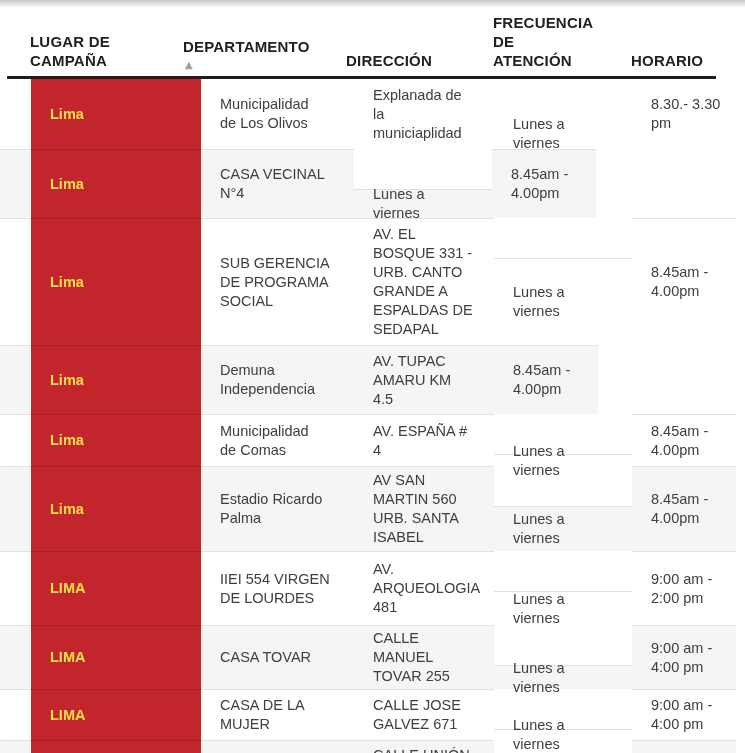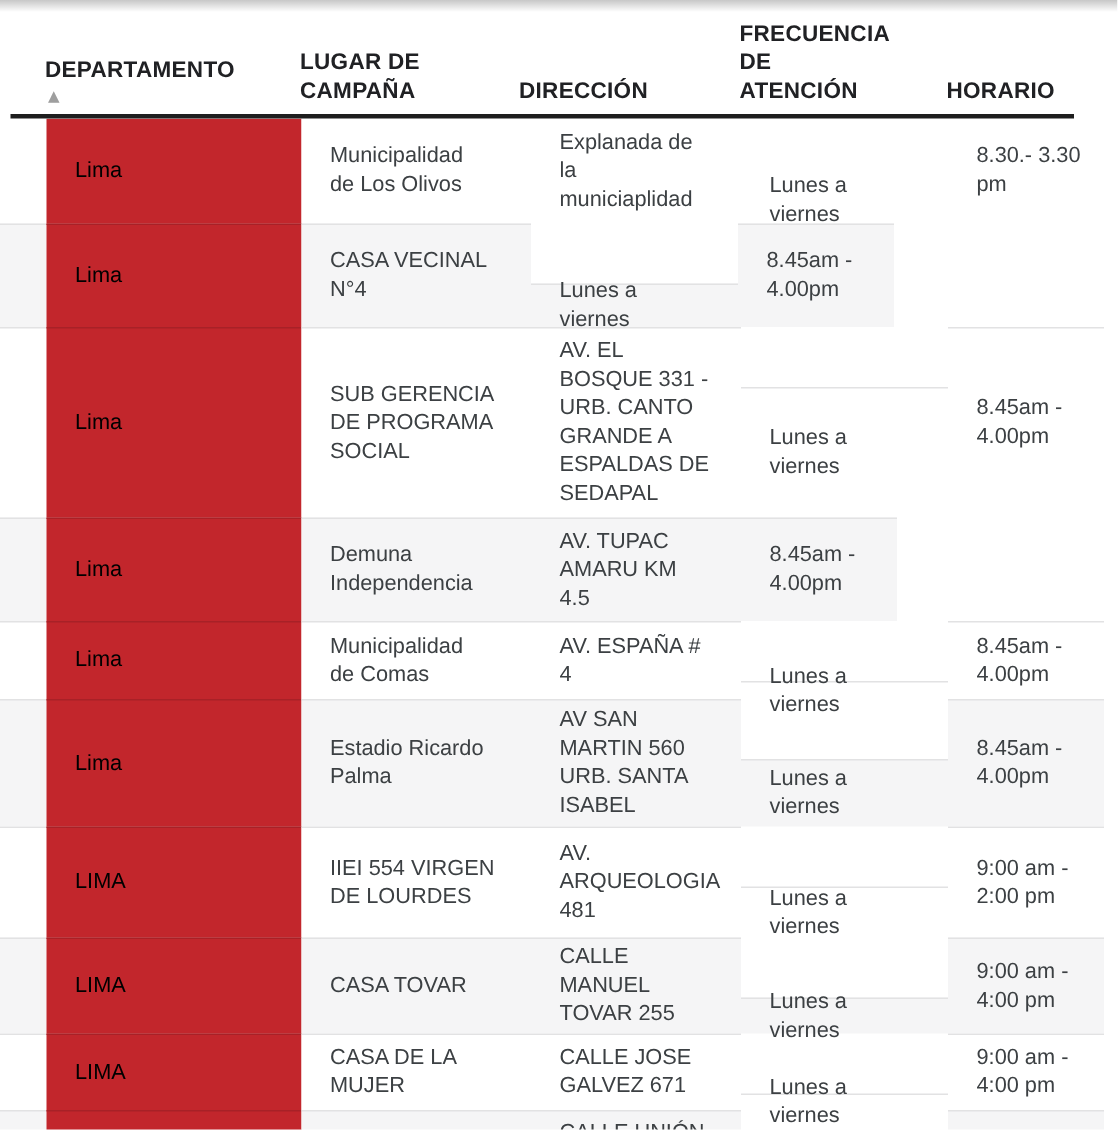--- a/index.html
+++ b/index.html
@@ -60,40 +60,40 @@
   .tr-gray  .td { background:#f5f5f6; }
   .td {
     display:flex; flex-direction:column; justify-content:center;
     padding:5px 12px 5px 19px;
     font-size:14.5px; line-height:19px;
     white-space:pre-line; color:#3c4043;
   }
   .tbody .tr + .tr .td { border-top:1px solid #e2e2e3; }
   .td-dept {
     background:#c2262c !important;
-    color:#000000; font-weight:normal;
+    color:#fde047; font-weight:bold;
   }
   .tbody .tr + .tr .td-dept { border-top-color:#a82127; }
   .tr-partial .td { justify-content:flex-start; padding-top:5px; }
 </style>
 </head>
 <body>
 
 <div class="viewport">
 
   <div class="table">
 
     <div class="thead">
       <div class="th c-cut"></div>
+      <div class="th c-lug"><span>LUGAR DE
+CAMPAÑA</span></div>
       <div class="th c-dept">
         <span>DEPARTAMENTO</span>
         <span class="sort-caret">▲</span>
       </div>
-      <div class="th c-lug"><span>LUGAR DE
-CAMPAÑA</span></div>
       <div class="th c-dir"><span>DIRECCIÓN</span></div>
       <div class="th c-frec"><span>FRECUENCIA
 DE
 ATENCIÓN</span></div>
       <div class="th c-hor"><span>HORARIO</span></div>
     </div>
 
     <div class="tbody">
 
       <div class="tr tr-white" style="height:70px">

